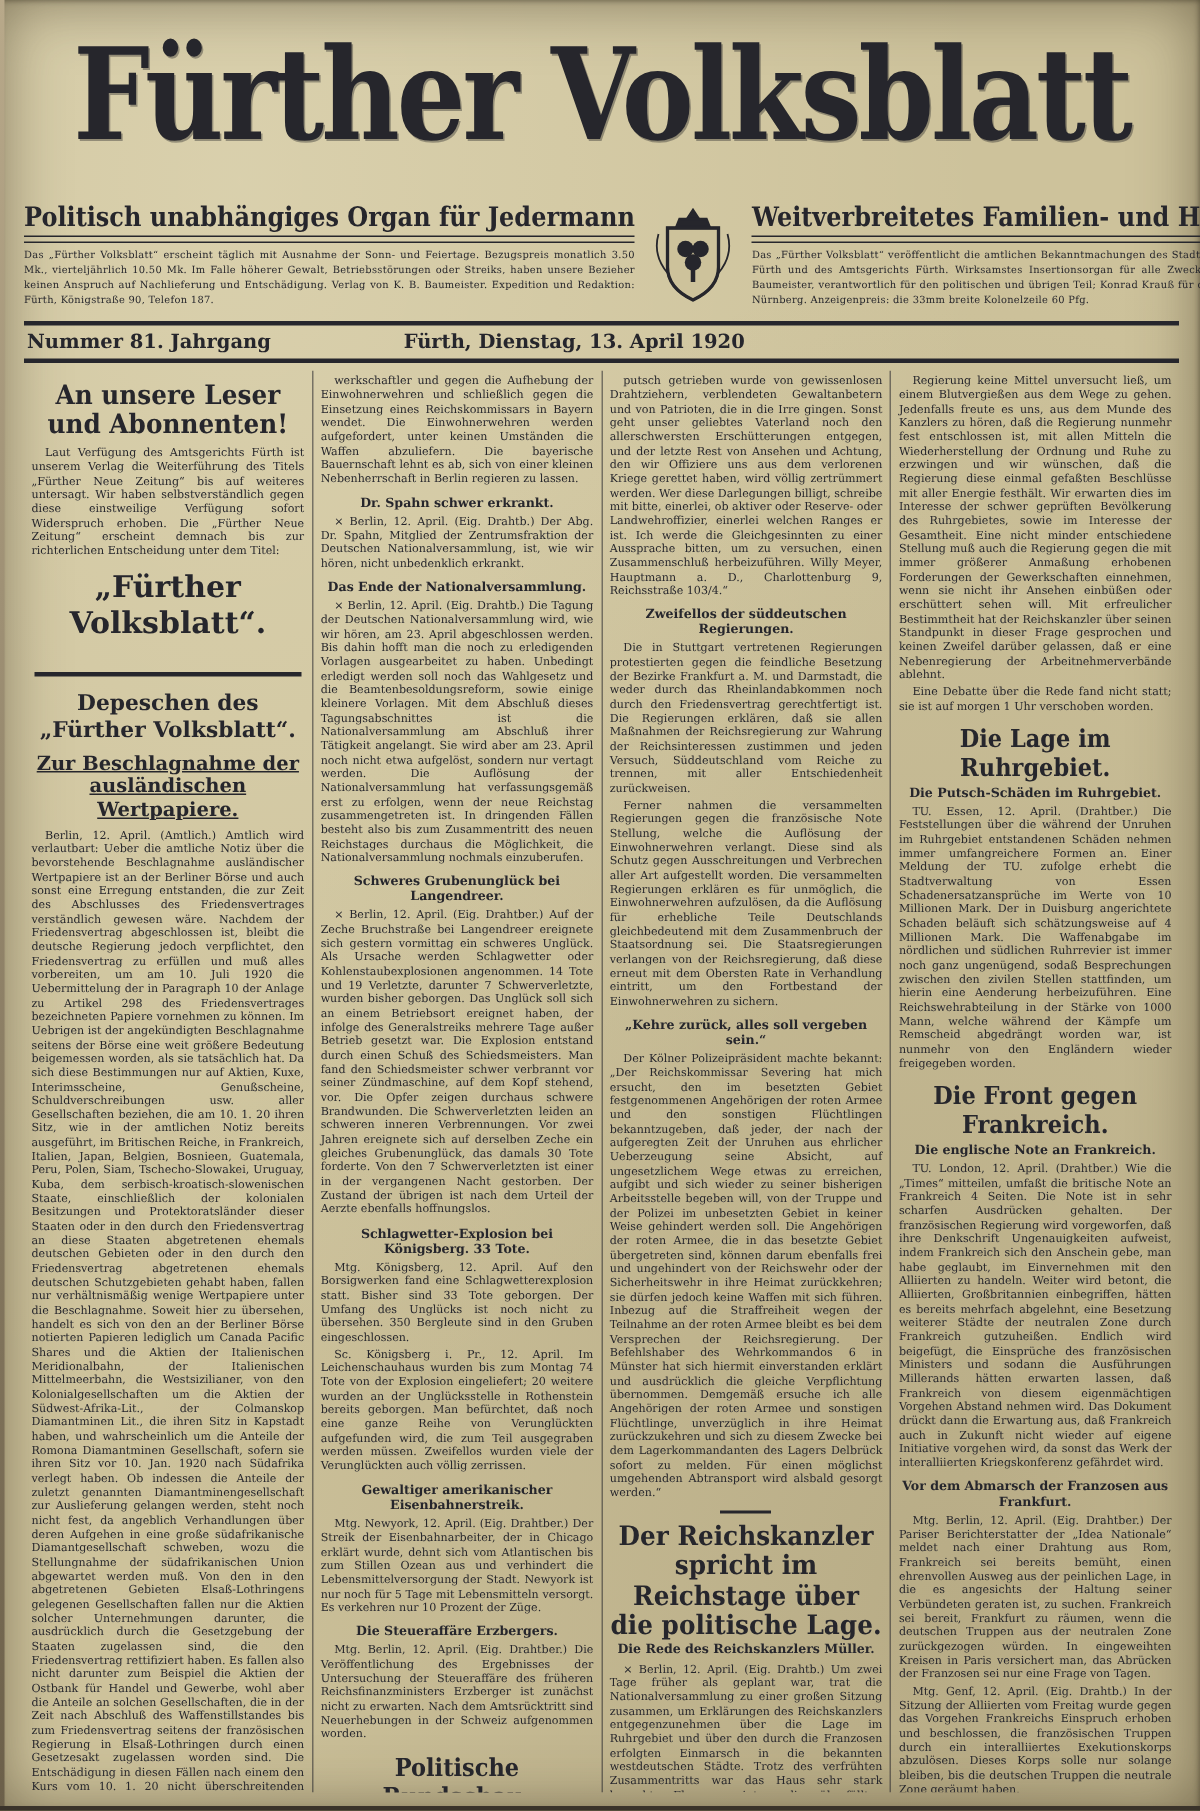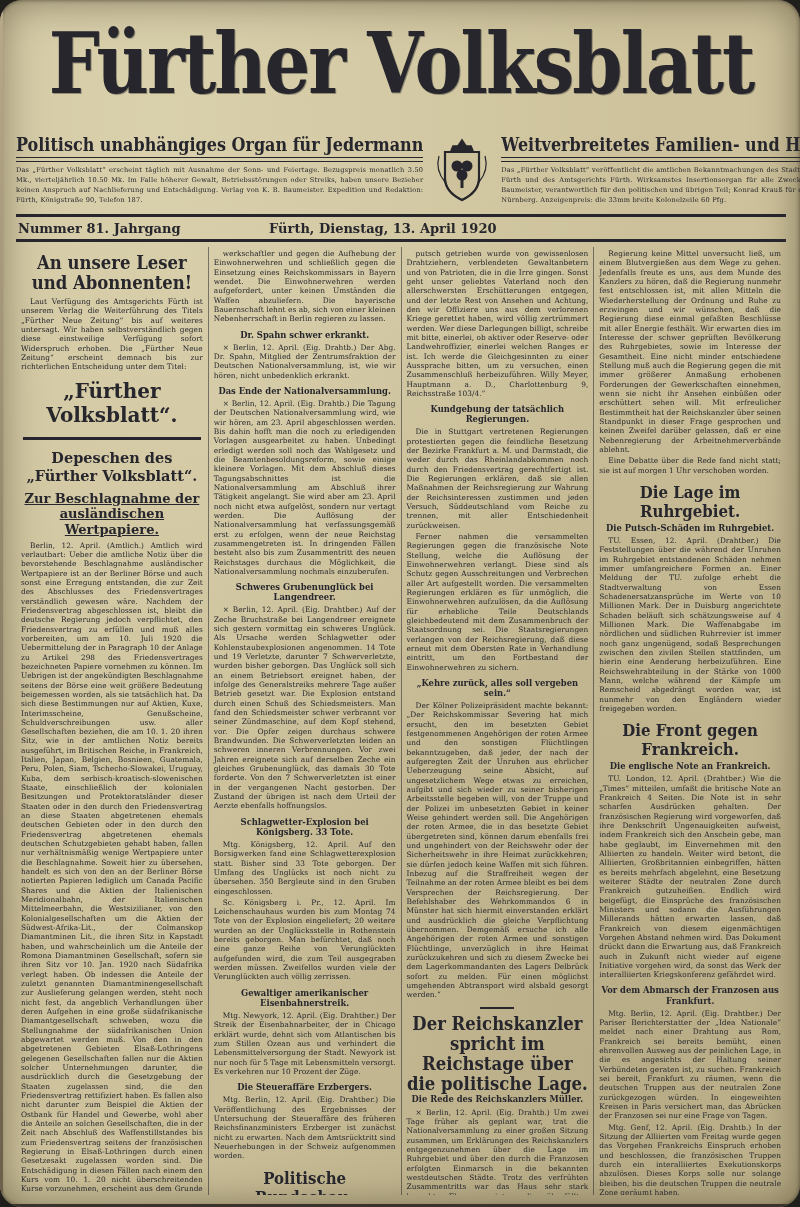--- a/index.html
+++ b/index.html
@@ -7,21 +7,20 @@
     position:relative;width:800px;height:1207px;box-sizing:border-box;
     margin:0 auto;padding:6px 14px 8px 16px;
     background:
       radial-gradient(ellipse at 20% 10%, rgba(255,250,225,.25), rgba(0,0,0,0) 55%),
       radial-gradient(ellipse at 80% 90%, rgba(120,105,70,.25), rgba(0,0,0,0) 60%),
       #cdc29b;
     color:#26262c;
     font-family:"DejaVu Serif","Liberation Serif",serif;
     box-shadow:inset 0 0 42px rgba(60,50,30,.55), inset 0 0 4px rgba(30,25,15,.6);
     overflow:hidden;
-    border-radius:22px;
   }
   .masthead{height:112px;display:flex;align-items:center;justify-content:center;}
   .masthead-title{
     font-size:72px;font-weight:bold;letter-spacing:-2px;white-space:nowrap;
     transform:scaleY(1.18);transform-origin:center;
     text-shadow:1px 1px 0 rgba(20,20,25,.35);
   }
   .banner{display:flex;align-items:flex-start;gap:8px;margin-top:16px;}
   .banner-block{box-sizing:border-box;}
   .banner-left{flex:0 0 312px;}
@@ -42,21 +41,21 @@
   .col + .col{border-left:1px solid rgba(38,38,44,.55);}
   .para{font-size:7.4px;line-height:1.26;text-align:justify;text-indent:9px;margin:0 0 2px;}
   .subhead{font-weight:bold;font-size:8.4px;text-align:center;margin:6px 2px 3px;line-height:1.2;}
   .subhead-underline{font-weight:bold;font-size:13px;text-align:center;margin:6px 2px 3px;
     text-decoration:underline;line-height:1.2;}
   .headline-xl{font-weight:bold;font-size:16.5px;text-align:center;line-height:1.12;margin:5px 0 6px;
     transform:scaleY(1.08);transform-origin:center top;}
   .head-lg{font-weight:bold;font-size:15px;text-align:center;line-height:1.1;margin:9px 0 3px;
     transform:scaleY(1.1);transform-origin:center top;}
   .section-head{font-weight:bold;font-size:14.5px;text-align:center;line-height:1.25;margin:7px 0 4px;}
-  .display{font-weight:bold;font-size:20px;text-align:center;margin:7px 2px 9px;padding-bottom:10px;
+  .display{font-weight:bold;font-size:20px;text-align:center;margin:7px 2px 9px;padding-bottom:21px;
     border-bottom:3px solid #26262c;transform-origin:center top;}
   .divider{width:34px;height:2px;background:#26262c;margin:7px auto 6px;}
   .scan-edge-left{position:absolute;left:0;top:0;bottom:0;width:3px;background:linear-gradient(#b8a98a,#6b5f49);}
   .scan-edge-bottom{position:absolute;left:0;right:0;bottom:0;height:3px;background:#3a332a;}
 </style>
 </head>
 <body>
 
 <div class="page">
   <div class="scan-edge-left"></div>
@@ -124,21 +123,21 @@
         <div class="para">Mtg. Königsberg, 12. April. Auf den Borsigwerken fand eine Schlagwetterexplosion statt. Bisher sind 33 Tote geborgen. Der Umfang des Unglücks ist noch nicht zu übersehen. 350 Bergleute sind in den Gruben eingeschlossen.</div>
         <div class="para">Sc. Königsberg i. Pr., 12. April. Im Leichenschauhaus wurden bis zum Montag 74 Tote von der Explosion eingeliefert; 20 weitere wurden an der Unglücksstelle in Rothenstein bereits geborgen. Man befürchtet, daß noch eine ganze Reihe von Verunglückten aufgefunden wird, die zum Teil ausgegraben werden müssen. Zweifellos wurden viele der Verunglückten auch völlig zerrissen.</div>
         <div class="subhead">Gewaltiger amerikanischer Eisenbahnerstreik.</div>
         <div class="para">Mtg. Newyork, 12. April. (Eig. Drahtber.) Der Streik der Eisenbahnarbeiter, der in Chicago erklärt wurde, dehnt sich vom Atlantischen bis zum Stillen Ozean aus und verhindert die Lebensmittelversorgung der Stadt. Newyork ist nur noch für 5 Tage mit Lebensmitteln versorgt. Es verkehren nur 10 Prozent der Züge.</div>
         <div class="subhead">Die Steueraffäre Erzbergers.</div>
         <div class="para">Mtg. Berlin, 12. April. (Eig. Drahtber.) Die Veröffentlichung des Ergebnisses der Untersuchung der Steueraffäre des früheren Reichsfinanzministers Erzberger ist zunächst nicht zu erwarten. Nach dem Amtsrücktritt sind Neuerhebungen in der Schweiz aufgenommen worden.</div>
         <div class="head-lg">Politische Rundschau.</div>
       </div>
       <div class="col">
         <div class="para">putsch getrieben wurde von gewissenlosen Drahtziehern, verblendeten Gewaltanbetern und von Patrioten, die in die Irre gingen. Sonst geht unser geliebtes Vaterland noch den allerschwersten Erschütterungen entgegen, und der letzte Rest von Ansehen und Achtung, den wir Offiziere uns aus dem verlorenen Kriege gerettet haben, wird völlig zertrümmert werden. Wer diese Darlegungen billigt, schreibe mit bitte, einerlei, ob aktiver oder Reserve- oder Landwehroffizier, einerlei welchen Ranges er ist. Ich werde die Gleichgesinnten zu einer Aussprache bitten, um zu versuchen, einen Zusammenschluß herbeizuführen. Willy Meyer, Hauptmann a. D., Charlottenburg 9, Reichsstraße 103/4.“</div>
-        <div class="subhead">Kundgebung der tatsächlich Regierungen.</div>
+        <div class="subhead">Zweifellos der süddeutschen Regierungen.</div>
         <div class="para">Die in Stuttgart vertretenen Regierungen protestierten gegen die feindliche Besetzung der Bezirke Frankfurt a. M. und Darmstadt, die weder durch das Rheinlandabkommen noch durch den Friedensvertrag gerechtfertigt ist. Die Regierungen erklären, daß sie allen Maßnahmen der Reichsregierung zur Wahrung der Reichsinteressen zustimmen und jeden Versuch, Süddeutschland vom Reiche zu trennen, mit aller Entschiedenheit zurückweisen.</div>
         <div class="para">Ferner nahmen die versammelten Regierungen gegen die französische Note Stellung, welche die Auflösung der Einwohnerwehren verlangt. Diese sind als Schutz gegen Ausschreitungen und Verbrechen aller Art aufgestellt worden. Die versammelten Regierungen erklären es für unmöglich, die Einwohnerwehren aufzulösen, da die Auflösung für erhebliche Teile Deutschlands gleichbedeutend mit dem Zusammenbruch der Staatsordnung sei. Die Staatsregierungen verlangen von der Reichsregierung, daß diese erneut mit dem Obersten Rate in Verhandlung eintritt, um den Fortbestand der Einwohnerwehren zu sichern.</div>
         <div class="subhead">„Kehre zurück, alles soll vergeben sein.“</div>
         <div class="para">Der Kölner Polizeipräsident machte bekannt: „Der Reichskommissar Severing hat mich ersucht, den im besetzten Gebiet festgenommenen Angehörigen der roten Armee und den sonstigen Flüchtlingen bekanntzugeben, daß jeder, der nach der aufgeregten Zeit der Unruhen aus ehrlicher Ueberzeugung seine Absicht, auf ungesetzlichem Wege etwas zu erreichen, aufgibt und sich wieder zu seiner bisherigen Arbeitsstelle begeben will, von der Truppe und der Polizei im unbesetzten Gebiet in keiner Weise gehindert werden soll. Die Angehörigen der roten Armee, die in das besetzte Gebiet übergetreten sind, können darum ebenfalls frei und ungehindert von der Reichswehr oder der Sicherheitswehr in ihre Heimat zurückkehren; sie dürfen jedoch keine Waffen mit sich führen. Inbezug auf die Straffreiheit wegen der Teilnahme an der roten Armee bleibt es bei dem Versprechen der Reichsregierung. Der Befehlshaber des Wehrkommandos 6 in Münster hat sich hiermit einverstanden erklärt und ausdrücklich die gleiche Verpflichtung übernommen. Demgemäß ersuche ich alle Angehörigen der roten Armee und sonstigen Flüchtlinge, unverzüglich in ihre Heimat zurückzukehren und sich zu diesem Zwecke bei dem Lagerkommandanten des Lagers Delbrück sofort zu melden. Für einen möglichst umgehenden Abtransport wird alsbald gesorgt werden.“</div>
         <div class="divider"></div>
         <div class="headline-xl">Der Reichskanzler spricht im Reichstage über die politische Lage.</div>
         <div class="subhead">Die Rede des Reichskanzlers Müller.</div>
         <div class="para">× Berlin, 12. April. (Eig. Drahtb.) Um zwei Tage früher als geplant war, trat die Nationalversammlung zu einer großen Sitzung zusammen, um Erklärungen des Reichskanzlers entgegenzunehmen über die Lage im Ruhrgebiet und über den durch die Franzosen erfolgten Einmarsch in die bekannten westdeutschen Städte. Trotz des verfrühten Zusammentritts war das Haus sehr stark besucht. Ebenso zeigten die überfüllten Tribünen, daß es sich um eine besonders bemerkenswerte Sitzung handelt. Die Ausführungen des Kanzlers, der sofort nach Eintritt in die Tagesordnung das Wort zu seiner eineinhalbstündigen Rede ergriff, wurden von allen Seiten des Hauses mit größter Genugtuung erwartet. Sie gipfelten in den beiden großen politischen Ereignissen, von denen das deutsche Volk in der letzten Zeit betroffen wurde.</div>
       </div>
       <div class="col">

